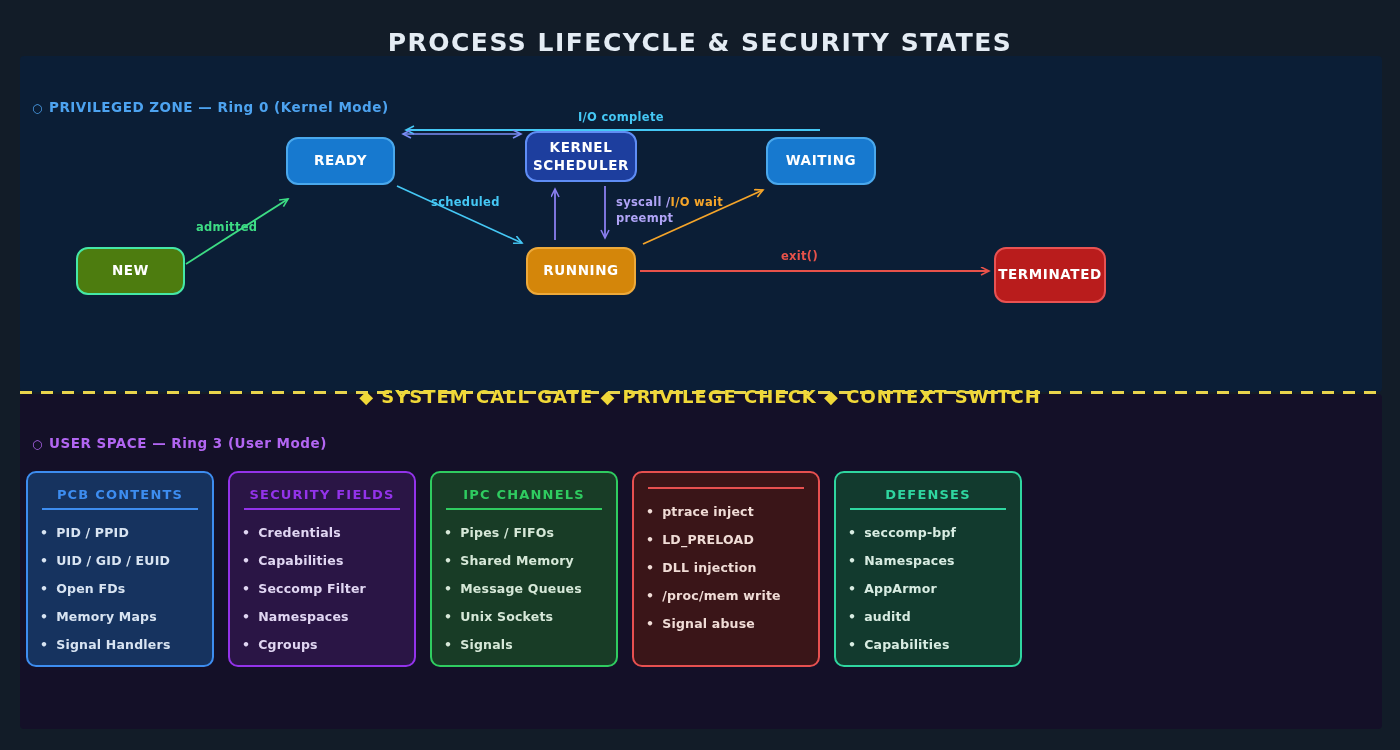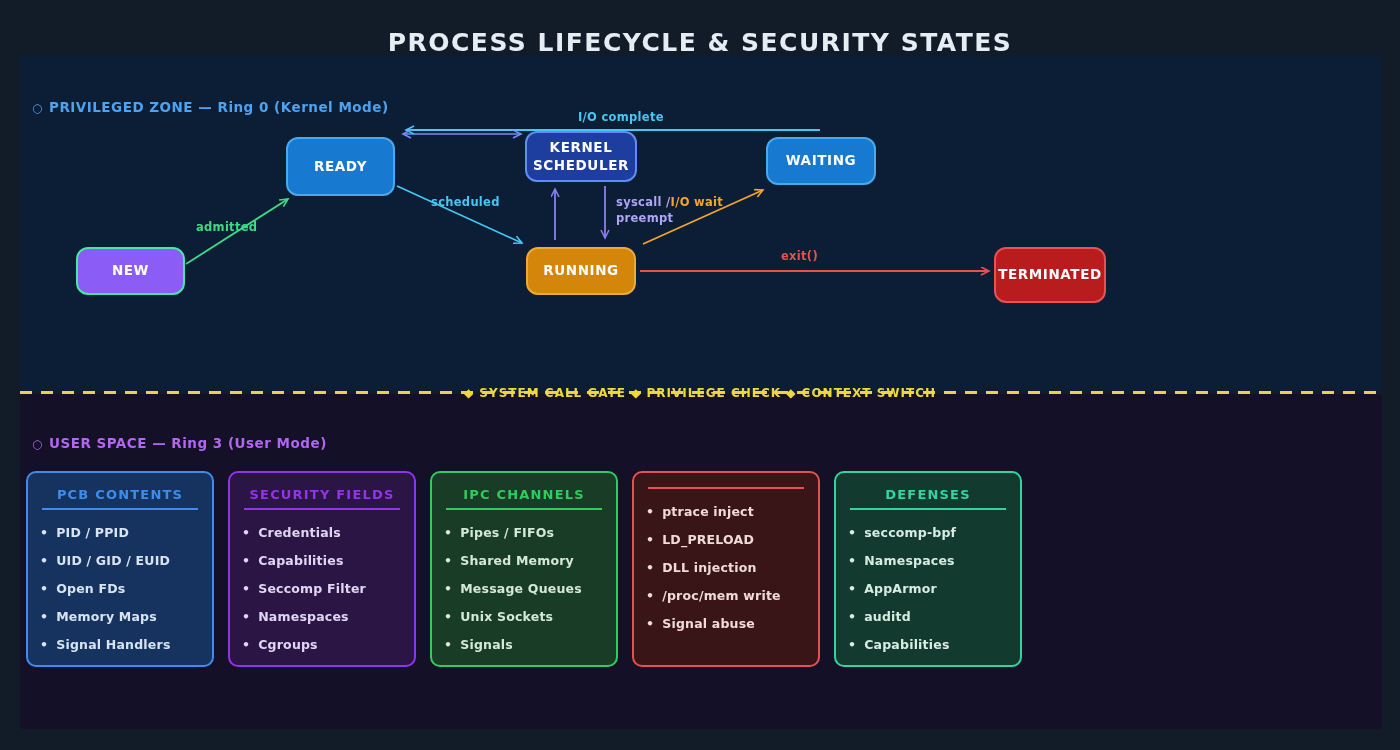--- a/index.html
+++ b/index.html
@@ -19,21 +19,21 @@
   .zone-header{position:absolute;z-index:2;font-size:13.5px;letter-spacing:0.5px;margin-top:37px;}
   #kernel-zone-header{left:32px;top:62px;color:#4da3f0;}
   #user-zone-header{left:32px;top:398px;color:#b266f2;}
   .zone-icon{font-size:12px;margin-right:6px;}
   #divider-line{
     position:absolute;left:20px;top:391px;width:1362px;height:3px;z-index:1;
     background:repeating-linear-gradient(90deg,#e8d44c 0 12px,transparent 12px 21px);
   }
   #divider-label{
     position:absolute;left:0;top:386px;width:100%;text-align:center;z-index:2;
-    color:#f0d838;font-size:12px;letter-spacing:1px;
+    color:#f0d838;font-size:18px;letter-spacing:1px;
   }
   #arrows{position:absolute;left:0;top:0;z-index:1;pointer-events:none;}
   .state-box{
     position:absolute;z-index:3;border:2px solid;border-radius:12px;box-sizing:border-box;
     display:flex;flex-direction:column;align-items:center;justify-content:center;
     color:#ffffff;font-size:13.5px;letter-spacing:0.6px;line-height:1.3;text-align:center;
   }
   .edge-label{position:absolute;z-index:2;font-size:11.5px;letter-spacing:0.3px;white-space:nowrap;}
   #cards{
     position:absolute;left:26px;top:471px;width:996px;z-index:2;
@@ -96,24 +96,24 @@
 </svg>
 
 <div class="edge-label" style="left: 578px; top: 110px; color: rgb(69, 200, 245);">I/O complete</div>
 <div class="edge-label" style="left: 196px; top: 220px; color: rgb(61, 220, 132);">admitted</div>
 <div class="edge-label" style="left: 431px; top: 195px; color: rgb(69, 200, 245);">scheduled</div>
 <div class="edge-label" style="left:616px;top:195px;"><span style="color: rgb(176, 164, 247);">syscall /</span><span style="color: rgb(245, 165, 42);">I/O wait</span></div>
 <div class="edge-label" style="left: 616px; top: 211px; color: rgb(176, 164, 247);">preempt</div>
 <div class="edge-label" style="left: 781px; top: 249px; color: rgb(232, 82, 74);">exit()</div>
 
 <div id="states">
-    <div class="state-box" style="left: 76px; top: 247px; width: 109px; height: 48px; background: #8b5cf6; border-color: rgb(69, 232, 166);">
+    <div class="state-box" style="left: 76px; top: 247px; width: 109px; height: 48px; background: #4d7c0f; border-color: rgb(69, 232, 166);">
       <div>NEW</div>
     </div>
-    <div class="state-box" style="left: 286px; top: 137px; width: 109px; height: 59px; background: rgb(23, 121, 207); border-color: rgb(74, 168, 236);">
+    <div class="state-box" style="left: 286px; top: 137px; width: 109px; height: 48px; background: rgb(23, 121, 207); border-color: rgb(74, 168, 236);">
       <div>READY</div>
     </div>
     <div class="state-box" style="left: 525px; top: 131px; width: 112px; height: 51px; background: rgb(29, 62, 158); border-color: rgb(95, 141, 245);">
       <div>KERNEL</div>
       <div>SCHEDULER</div>
     </div>
     <div class="state-box" style="left: 766px; top: 137px; width: 110px; height: 48px; background: rgb(23, 121, 207); border-color: rgb(74, 168, 236);">
       <div>WAITING</div>
     </div>
     <div class="state-box" style="left: 526px; top: 247px; width: 110px; height: 48px; background: rgb(212, 134, 10); border-color: rgb(237, 169, 58);">

